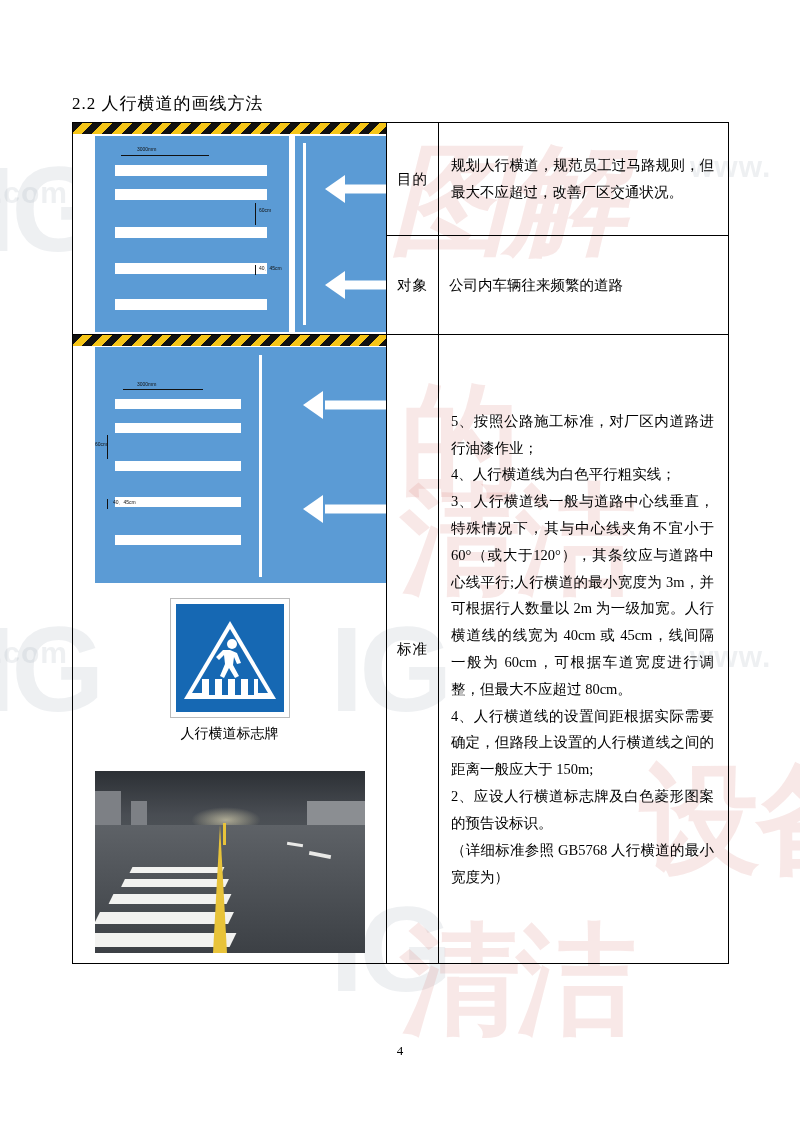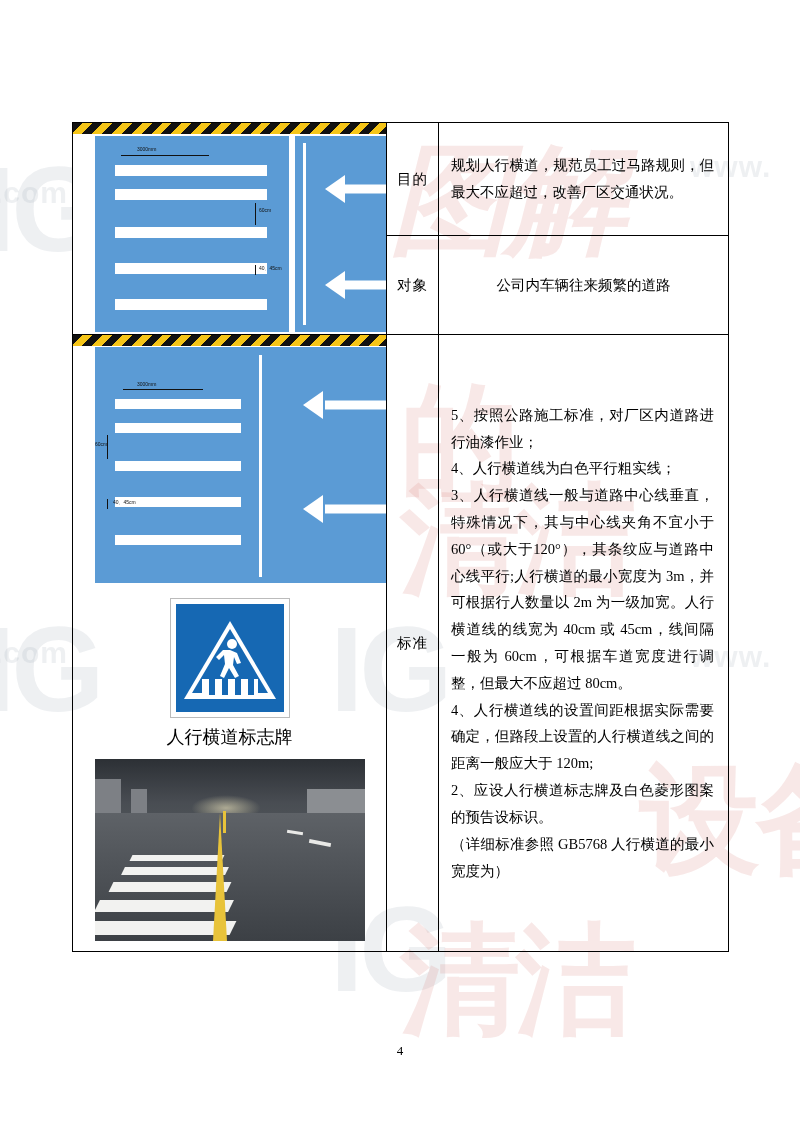--- a/index.html
+++ b/index.html
@@ -70,21 +70,20 @@
     color: #000;
   }
   .cell-txt {
     padding: 10px 14px 10px 12px;
     font-size: 14.5px;
     line-height: 1.85;
     color: #000;
     text-align: justify;
   }
   .cell-txt.center {
-    text-align: center;
     padding: 14px 10px;
   }
   .cell-txt p { margin: 0; }
 
   
   .imgcell { padding: 0; }
   .imgwrap { position: relative; }
 
   
   .diagram {
@@ -187,22 +186,22 @@
   }
   .ped {
     position: absolute;
     left: 50%;
     bottom: 30px;
     transform: translateX(-50%);
     width: 40px; height: 44px;
   }
   .signcap {
     text-align: center;
-    font-size: 18px;
-    padding: 8px 0 10px;
+    font-size: 14px;
+    padding: 8px 0 28px;
     color: #000;
   }
 
   
   .photo {
     position: relative;
     width: 270px; height: 182px;
     margin: 0 auto 10px;
     background: linear-gradient(#3a3f45 0%, #55595e 45%, #6d7075 100%);
     overflow: hidden;
@@ -270,20 +269,21 @@
   <div class="wm wm-big wm-red" style="left:400px; top:360px;">的</div>
   <div class="wm wm-big wm-red" style="left:400px; top:460px;">清洁</div>
   <div class="wm wm-big" style="left:-18px; top:600px;">IG</div>
   <div class="wm wm-small" style="left:-6px; top:636px;">.com</div>
   <div class="wm wm-big" style="left:330px; top:600px;">IG</div>
   <div class="wm wm-small" style="left:690px; top:640px;">www.</div>
   <div class="wm wm-big wm-red" style="left:640px; top:740px;">设备</div>
   <div class="wm wm-big" style="left:330px; top:880px;">IG</div>
   <div class="wm wm-big wm-red" style="left:400px; top:900px;">清洁</div>
 
+  <div class="doc-heading">2.2 人行横道的画线方法</div>
 
   <table class="tbl">
     <colgroup>
       <col class="col-img">
         <col class="col-lbl">
         <col class="col-txt">
     </colgroup>
     <tbody>
 
       <tr>
@@ -399,21 +399,21 @@
             <div class="zebra-bar" style="left:-14px; top:162px; width:152px; height:14px; transform:skewX(-26deg);"></div>
             <div class="yellow1"></div>
           </div>
         </td>
         <td class="lbl">标准</td>
         <td>
           <div class="cell-txt">
             <p>5、按照公路施工标准，对厂区内道路进行油漆作业；</p>
             <p>4、人行横道线为白色平行粗实线；</p>
             <p>3、人行横道线一般与道路中心线垂直，特殊情况下，其与中心线夹角不宜小于60°（或大于120°），其条纹应与道路中心线平行;人行横道的最小宽度为 3m，并可根据行人数量以 2m 为一级加宽。人行横道线的线宽为 40cm 或 45cm，线间隔一般为 60cm，可根据车道宽度进行调整，但最大不应超过 80cm。</p>
-            <p>4、人行横道线的设置间距根据实际需要确定，但路段上设置的人行横道线之间的距离一般应大于 120m;</p>
+            <p>4、人行横道线的设置间距根据实际需要确定，但路段上设置的人行横道线之间的距离一般应大于 150m;</p>
             <p>2、应设人行横道标志牌及白色菱形图案的预告设标识。</p>
             <p>（详细标准参照 GB5768 人行横道的最小宽度为）</p>
           </div>
         </td>
       </tr>
     </tbody>
   </table>
 
   <div class="pagenum">4</div>
 </div>

